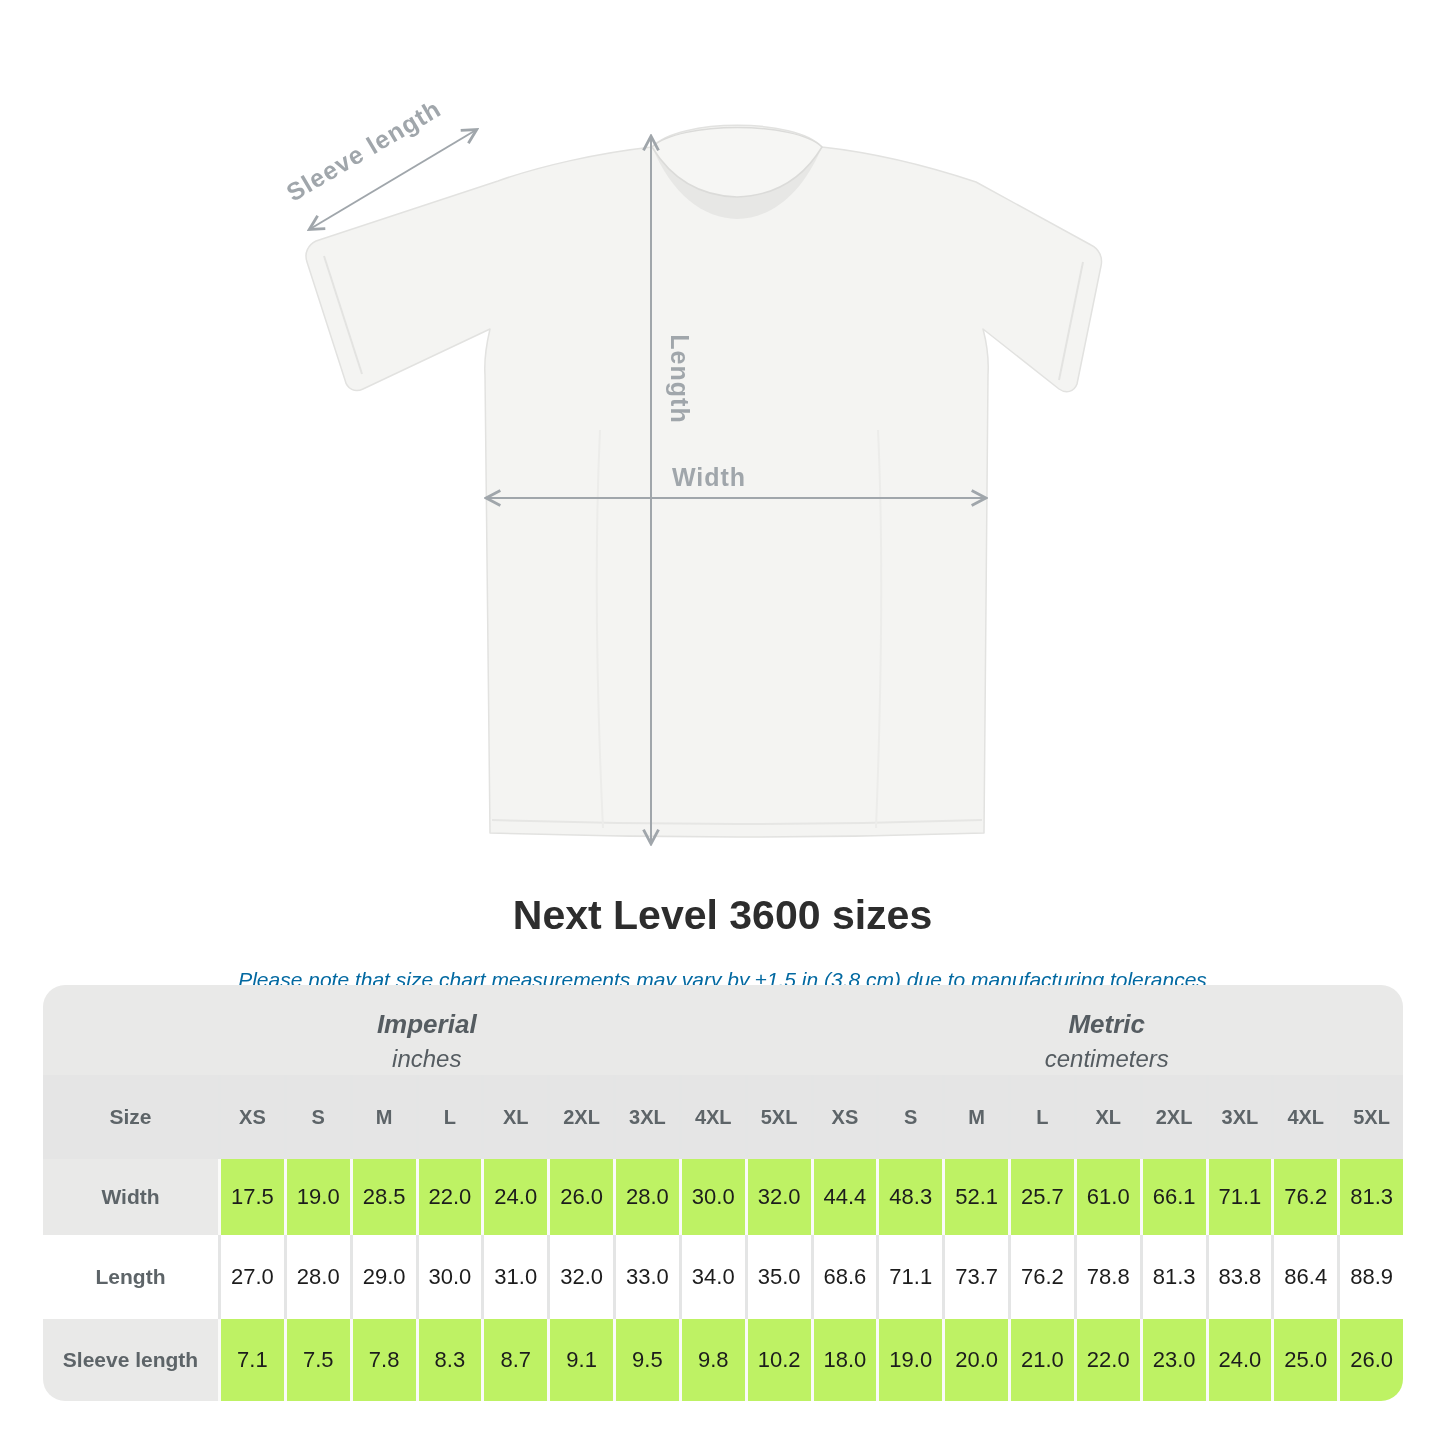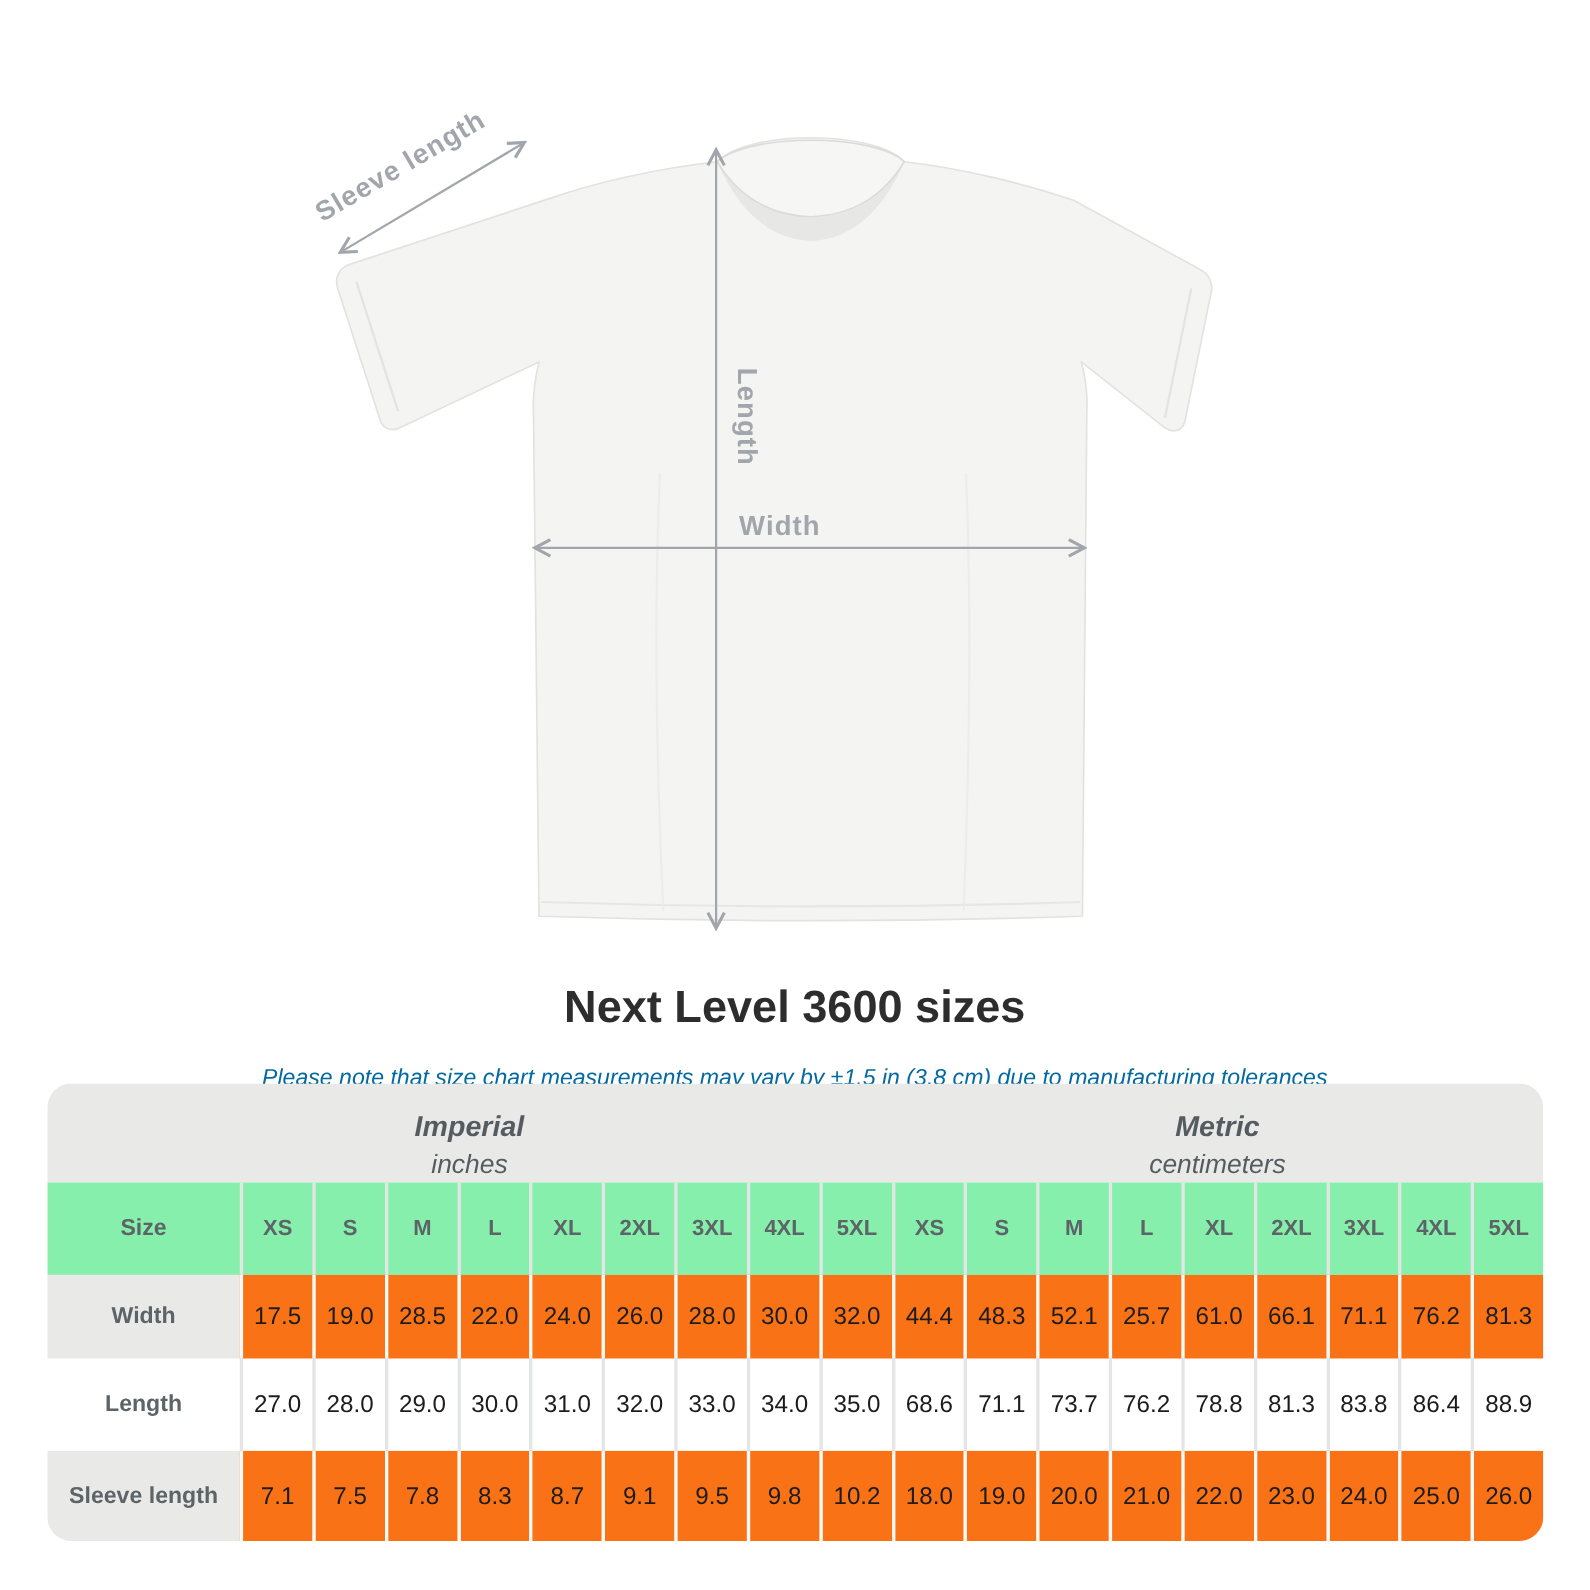--- a/index.html
+++ b/index.html
@@ -11,30 +11,30 @@
   .page-subtitle{position:absolute;left:0;top:940px;width:1445px;text-align:center;
                  font-style:italic;font-size:21px;color:#0369a1;margin-top:28px;}
   .tbl{position:absolute;left:43px;top:985px;width:1360px;border-radius:22px;overflow:hidden;}
   .band{display:grid;grid-template-columns:175px repeat(18,1fr);background:#e9e9e8;height:90px;}
   .sec{display:flex;flex-direction:column;align-items:center;justify-content:flex-start;padding-top:24px;}
   .sec-imp{grid-column:1/11;}
   .sec-met{grid-column:11/20;}
   .sec-title{font-style:italic;font-weight:bold;font-size:26px;color:#555c61;}
   .sec-unit{font-style:italic;font-size:24px;color:#555c61;margin-top:5px;}
   .row{display:grid;grid-template-columns:175px repeat(18,1fr);}
-  .r-size{height:84px;background:#86efac;}
+  .r-size{height:84px;background:#e5e5e5;}
   .r-w{height:76px;}
   .r-l{height:84px;background:#fff;}
   .r-s{height:82px;}
   .cl,.cc{display:flex;align-items:center;justify-content:center;}
   .cl{font-weight:bold;font-size:21px;color:#5d6468;}
   .cc{font-size:22px;color:#1c1c1c;}
   .ch{font-weight:bold;font-size:20px;color:#5d6468;}
   .r-size .cc,.r-l .cc{border-left:3px solid #e4e5e5;}
-  .r-gray .cc{background:#f97316;border-left:3px solid #fafaf9;}
+  .r-gray .cc{background:#bef264;border-left:3px solid #fafaf9;}
   .r-gray .cl{background:#e9e9e8;}
   .dim-label{font-weight:bold;font-size:25px;fill:#a0a6ab;letter-spacing:1px;}
 </style>
 </head>
 <body>
 
 <div class="stage">
 
   <svg class="diagram" width="1445" height="880" viewBox="0 0 1445 880">
     <defs>

